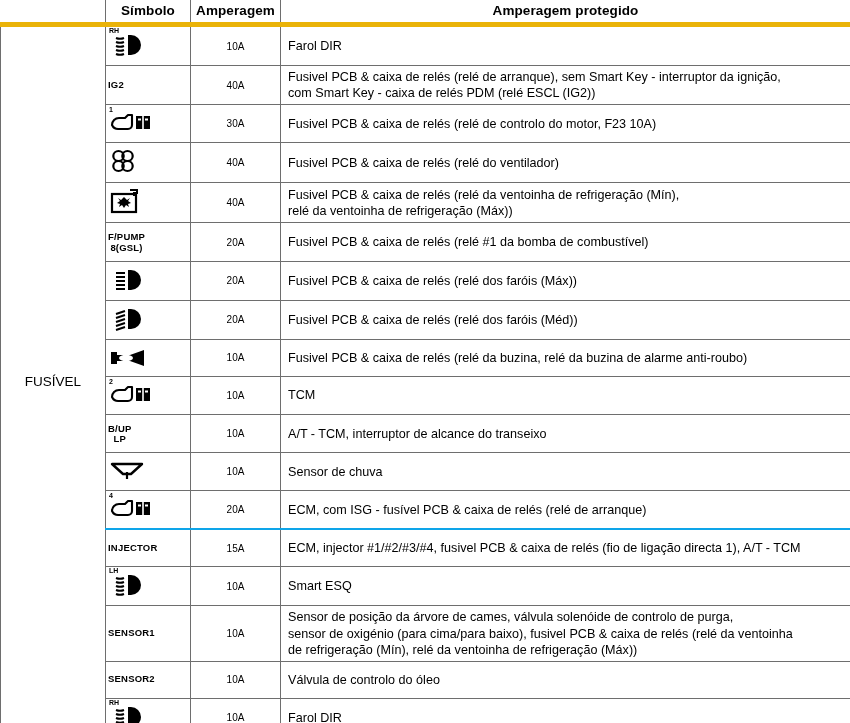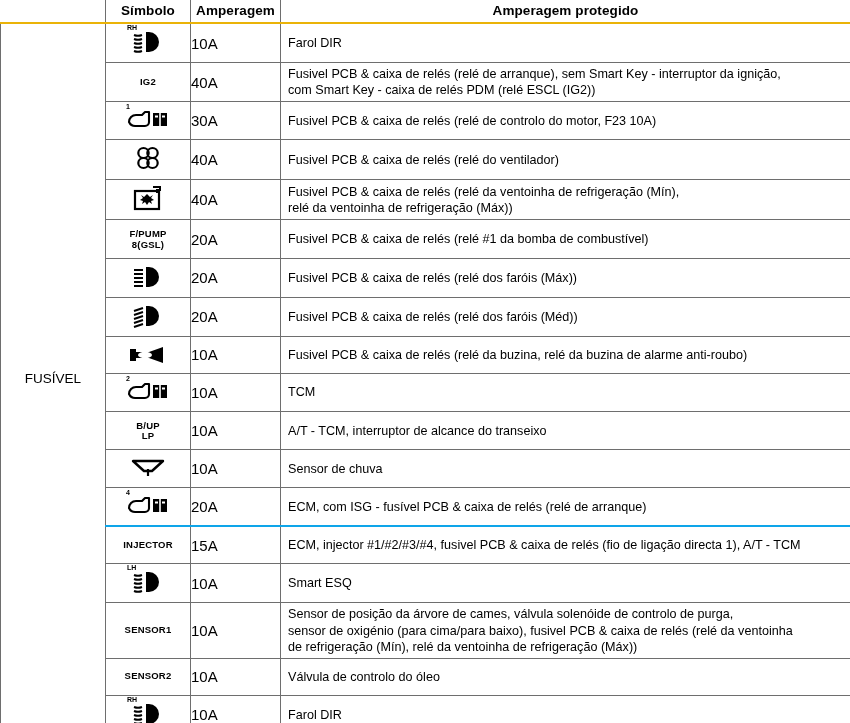--- a/index.html
+++ b/index.html
@@ -24,21 +24,21 @@
   col.c-desc  { width: 570px; }
 
   th, td {
     border: 1px solid #6e6e6e;
     padding: 0;
     vertical-align: middle;
   }
   
   thead th {
     border-top: none;
-    border-bottom: 2px solid #eab308;
+    border-bottom: 5px solid #eab308;
     font-size: 13.5px;
     font-weight: bold;
     height: 22px;
     line-height: 22px;
     letter-spacing: 0.1px;
   }
   thead th.blank-head {
     border-left: none;
     border-top: none;
   }
@@ -47,38 +47,38 @@
     border-left: 1px solid #6e6e6e;
     text-align: center;
     font-size: 13.5px;
     vertical-align: middle;
   }
   td.sym-cell {
     text-align: center;
     padding: 3px 2px;
   }
   td.amp-cell {
-    font-size: 15px;
+    text-align: center;
+    font-size: 10px;
   }
   td.desc-cell {
     text-align: left;
     font-size: 12.6px;
     padding: 3px 6px 3px 7px;
     line-height: 1.28;
   }
   td.desc-cell .line { display: block; white-space: nowrap; }
 
   
   tr.thick-top > td { border-top: 2px solid #0ea5e9; }
 
   
   .sym {
     display: inline-flex;
     align-items: center;
-    justify-content: center;
     height: 30px;
     width: 100%;
   }
   .sym svg { display: block; }
   .sym-text {
     font-size: 9.5px;
     font-weight: bold;
     line-height: 1.12;
     letter-spacing: 0.2px;
     text-align: center;

